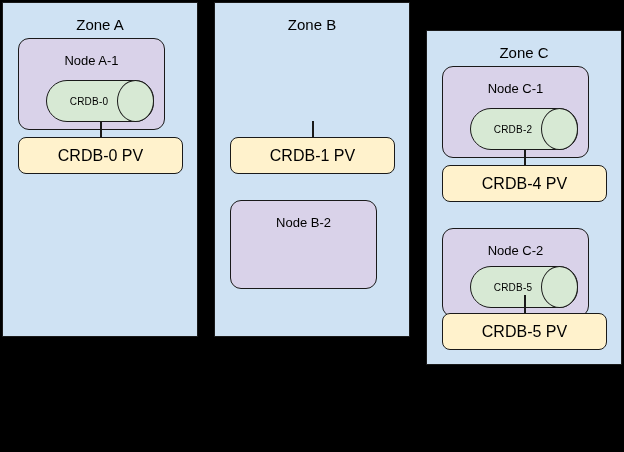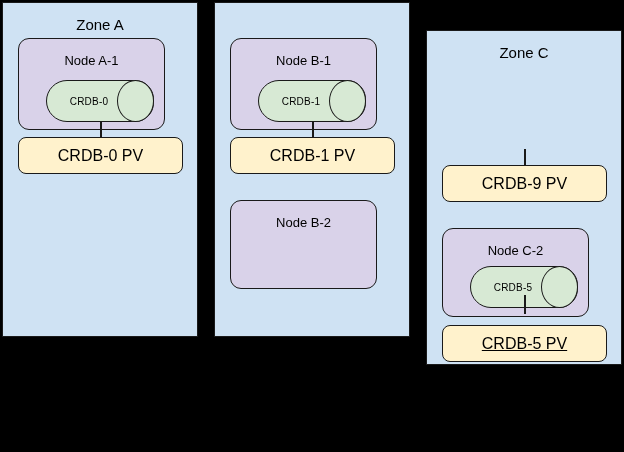--- a/index.html
+++ b/index.html
@@ -85,57 +85,58 @@
     position: absolute;
     left: 15px; width: 165px; height: 37px;
     background: var(--pv-fill, #fff2cc);
     border: 1px solid var(--border, #1a1a1a);
     border-radius: 8px;
     box-sizing: border-box;
     display: flex; align-items: center; justify-content: center;
     font-size: 16px;
   }
   .pv-1 { top: 134px; }
-  .pv-2 { top: 294px; text-decoration: underline; }
+  .pv-2 { top: 282px; }
 </style>
 </head>
 <body>
 
 <section class="zone zone-a">
   <div class="zone-label">Zone A</div>
   <div class="node node-1">
     <div class="node-label">Node A-1</div>
     <div class="cylinder">
       <span class="cyl-cap"></span>
       <span class="cyl-label">CRDB-0</span>
     </div>
   </div>
   <div class="connector connector-1"></div>
   <div class="pv pv-1">CRDB-0 PV</div>
 </section>
 
 <section class="zone zone-b">
-  <div class="node node-1">
-    <div class="node-label">Node B-1</div>
-    <div class="cylinder">
-      <span class="cyl-cap"></span>
-      <span class="cyl-label">CRDB-1</span>
-    </div>
-  </div>
+  <div class="zone-label">Zone B</div>
   <div class="connector connector-1"></div>
   <div class="pv pv-1">CRDB-1 PV</div>
   <div class="node node-2">
     <div class="node-label">Node B-2</div>
   </div>
 </section>
 
 <section class="zone zone-c">
   <div class="zone-label">Zone C</div>
+  <div class="node node-1">
+    <div class="node-label">Node C-1</div>
+    <div class="cylinder">
+      <span class="cyl-cap"></span>
+      <span class="cyl-label">CRDB-2</span>
+    </div>
+  </div>
   <div class="connector connector-1"></div>
-  <div class="pv pv-1">CRDB-9 PV</div>
+  <div class="pv pv-1">CRDB-4 PV</div>
   <div class="node node-2">
     <div class="node-label">Node C-2</div>
     <div class="cylinder">
       <span class="cyl-cap"></span>
       <span class="cyl-label">CRDB-5</span>
     </div>
   </div>
   <div class="connector connector-2"></div>
   <div class="pv pv-2">CRDB-5 PV</div>
 </section>

